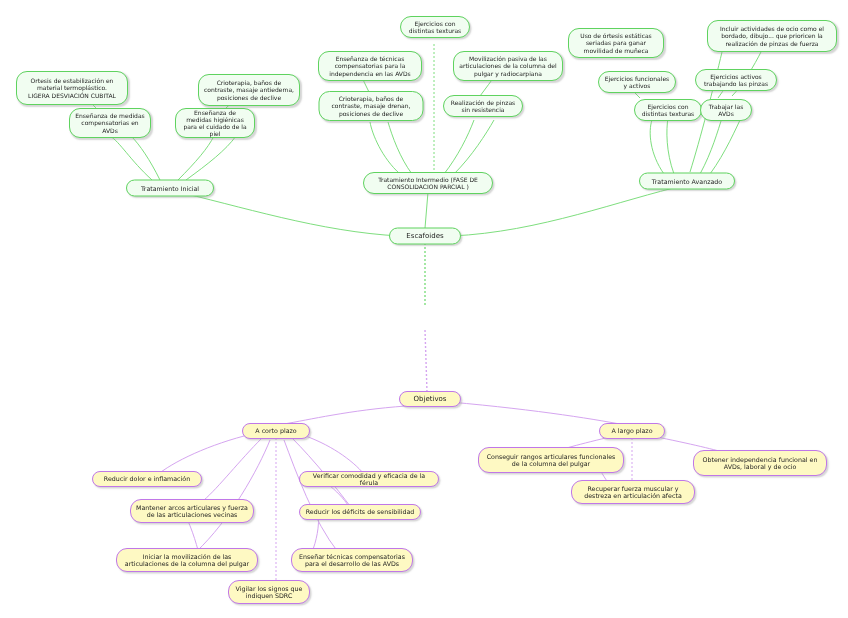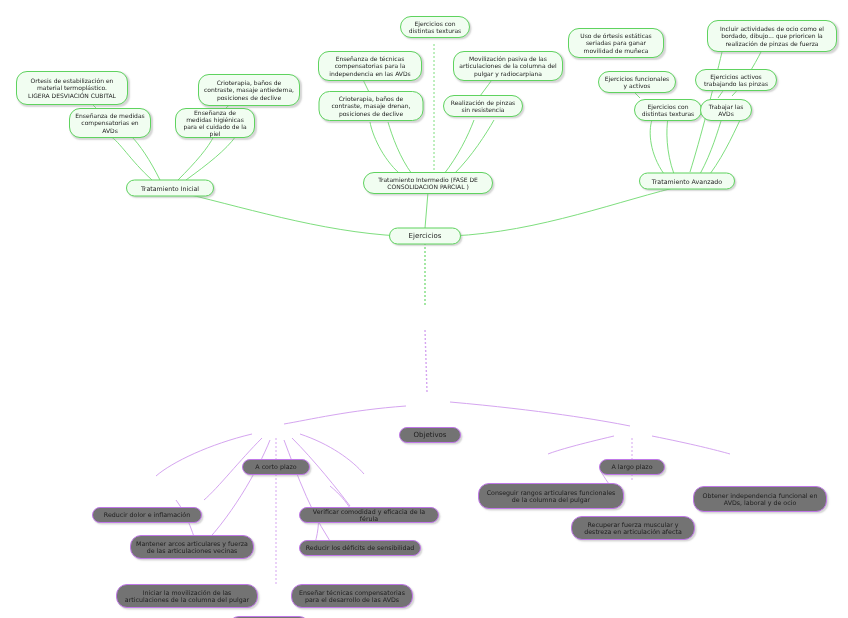--- a/index.html
+++ b/index.html
@@ -37,24 +37,23 @@
     padding: 2px 5px;
     white-space: pre-line;
     transform: translate(-50%, -50%);
   }
   .green {
     background: #f1fdf1;
     border-color: #5fd35f;
     color: #1d1d1d;
   }
   .purple {
-    background: #737373;
+    background: #fef9c3;
     border-color: #c077e8;
     color: #1d1d1d;
-    margin-top: 36px;
   }
   .root {
     background: #dfe4fb;
     border-color: #5b6fc4;
     color: #101010;
     font-weight: bold;
     border-width: 1.6px;
     border-radius: 13px;
     box-shadow: 2px 2px 2px rgba(120,120,120,0.45);
   }
@@ -125,21 +124,21 @@
 
       <path d="M 614,436 C 580,444 558,450 548,454"></path>
       <path d="M 632,438 L 632,480" stroke-dasharray="2,2"></path>
       <path d="M 652,436 C 692,444 716,450 730,454"></path>
       <path d="M 600,470 C 606,480 610,486 614,490"></path>
     </g>
   </svg>
 
 
   <div class="node green shadow t70" style="left:425px; top:236px; width:72px; height:17px;">
-    <span>Ejercicios</span>
+    <span>Escafoides</span>
   </div>
 
   <div class="node green shadow t63" style="left:170px; top:188px; width:88px; height:17px;">
     <span>Tratamiento Inicial</span>
   </div>
 
   <div class="node green shadow t60" style="left:428px; top:183px; width:130px; height:22px;">
     <span>Tratamiento  Intermedio (FASE DE CONSOLIDACION PARCIAL )</span>
   </div>
 

